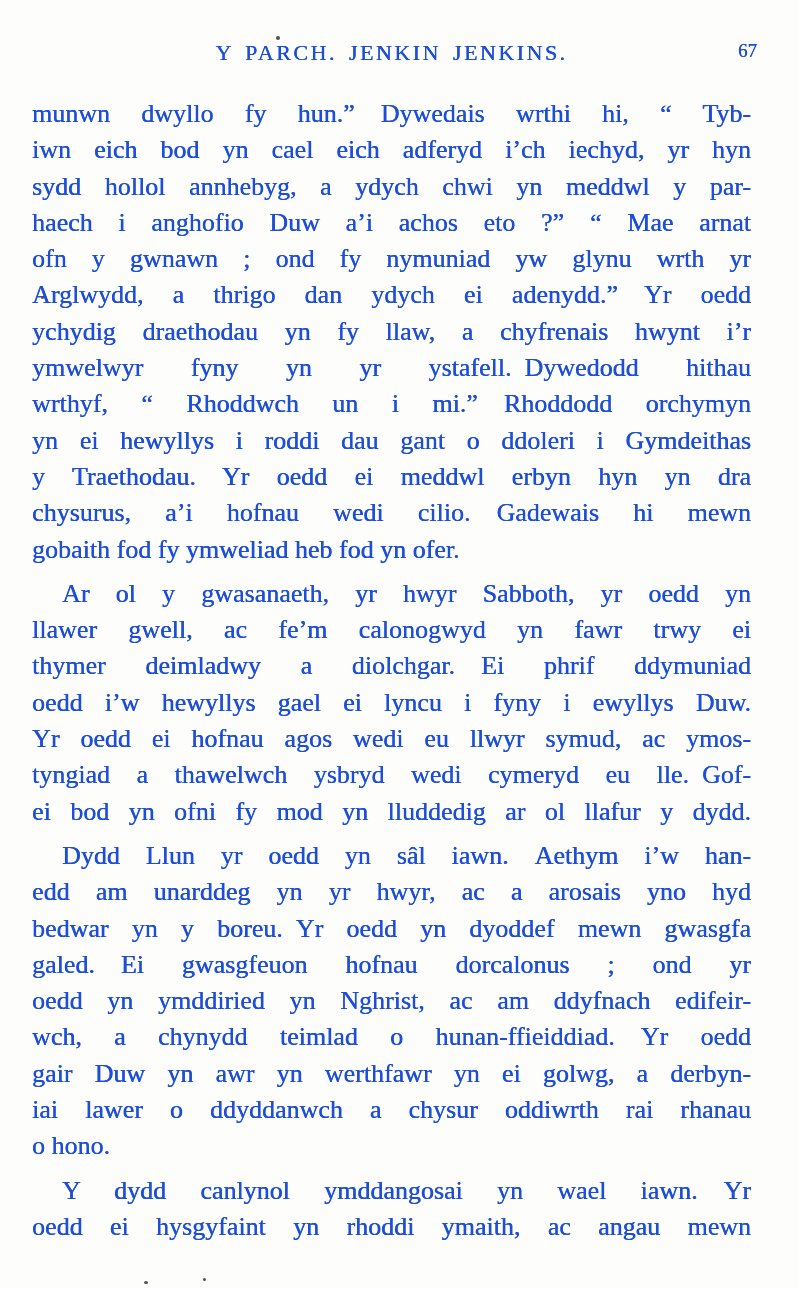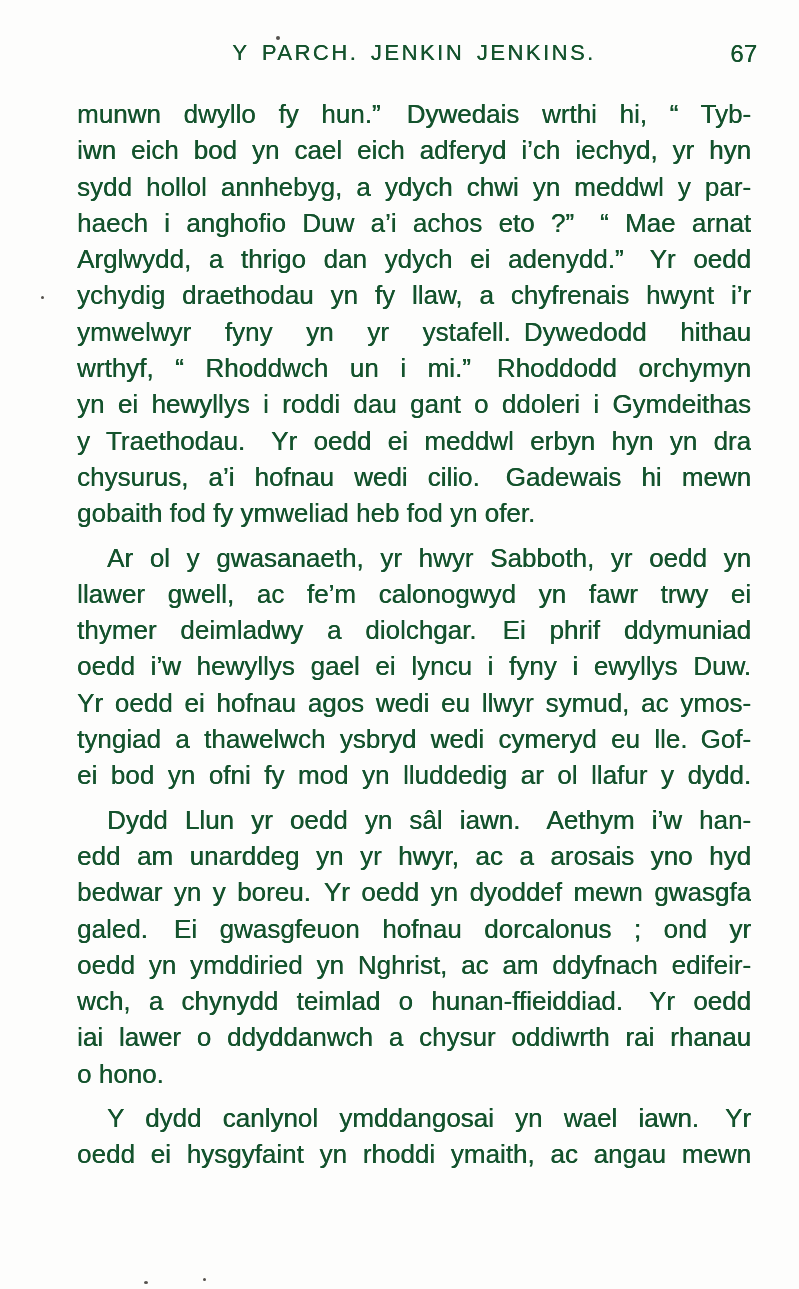--- a/index.html
+++ b/index.html
@@ -7,23 +7,23 @@
     padding: 0;
     background: #e8e8e8;
   }
   .page {
     position: relative;
     width: 799px;
     height: 1289px;
     margin: 0 auto;
     background: #fdfdfc;
     box-sizing: border-box;
-    padding: 40px 40px 0 69px;
-    font-family: Liberation Sans, sans-serif;
-    color: #14532d;
+    padding: 40px 40px 0 24px;
+    font-family: Liberation Serif, serif;
+    color: #1d4ed8;
     overflow: hidden;
   }
   .header {
     position: relative;
     height: 30px;
     margin-bottom: 26px;
   }
   .running-title {
     display: block;
     text-align: center;
@@ -31,21 +31,21 @@
     letter-spacing: 2.5px;
     word-spacing: 4px;
     font-weight: 500;
     text-shadow: 0.3px 0 0 currentColor;
     white-space: nowrap;
   }
   .page-number {
     position: absolute;
     right: 2px;
     top: 0;
-    font-size: 24px;
+    font-size: 19px;
     text-shadow: 0.3px 0 0 currentColor;
   }
   .body-text {
     font-size: 26px;
     line-height: 36.3px;
     text-shadow: 0.35px 0 0 currentColor;
   }
   .para { margin: 8px; }
   .line {
     text-align: justify;
@@ -75,20 +75,21 @@
     <span class="page-number">67</span>
   </div>
 
   <div class="body-text">
 
     <div class="para">
       <div class="line">munwn dwyllo fy hun.” Dywedais wrthi hi, “ Tyb-</div>
       <div class="line">iwn eich bod yn cael eich adferyd i’ch iechyd, yr hyn</div>
       <div class="line">sydd hollol annhebyg, a ydych chwi yn meddwl y par-</div>
       <div class="line">haech i anghofio Duw a’i achos eto ?” “ Mae arnat</div>
+      <div class="line">ofn y gwnawn ; ond fy nymuniad yw glynu wrth yr</div>
       <div class="line">Arglwydd, a thrigo dan ydych ei adenydd.” Yr oedd</div>
       <div class="line">ychydig draethodau yn fy llaw, a chyfrenais hwynt i’r</div>
       <div class="line">ymwelwyr fyny yn yr ystafell. Dywedodd hithau</div>
       <div class="line">wrthyf, “ Rhoddwch un i mi.” Rhoddodd orchymyn</div>
       <div class="line">yn ei hewyllys i roddi dau gant o ddoleri i Gymdeithas</div>
       <div class="line">y Traethodau. Yr oedd ei meddwl erbyn hyn yn dra</div>
       <div class="line">chysurus, a’i hofnau wedi cilio. Gadewais hi mewn</div>
       <div class="line short">gobaith fod fy ymweliad heb fod yn ofer.</div>
     </div>
 
@@ -102,20 +103,21 @@
       <div class="line">ei bod yn ofni fy mod yn lluddedig ar ol llafur y dydd.</div>
     </div>
 
     <div class="para">
       <div class="line indent">Dydd Llun yr oedd yn sâl iawn. Aethym i’w han-</div>
       <div class="line">edd am unarddeg yn yr hwyr, ac a arosais yno hyd</div>
       <div class="line">bedwar yn y boreu. Yr oedd yn dyoddef mewn gwasgfa</div>
       <div class="line">galed. Ei gwasgfeuon hofnau dorcalonus ; ond yr</div>
       <div class="line">oedd yn ymddiried yn Nghrist, ac am ddyfnach edifeir-</div>
       <div class="line">wch, a chynydd teimlad o hunan-ffieiddiad. Yr oedd</div>
+      <div class="line">gair Duw yn awr yn werthfawr yn ei golwg, a derbyn-</div>
       <div class="line">iai lawer o ddyddanwch a chysur oddiwrth rai rhanau</div>
       <div class="line short">o hono.</div>
     </div>
 
     <div class="para">
       <div class="line indent">Y dydd canlynol ymddangosai yn wael iawn. Yr</div>
       <div class="line">oedd ei hysgyfaint yn rhoddi ymaith, ac angau mewn</div>
     </div>
 
   </div>

